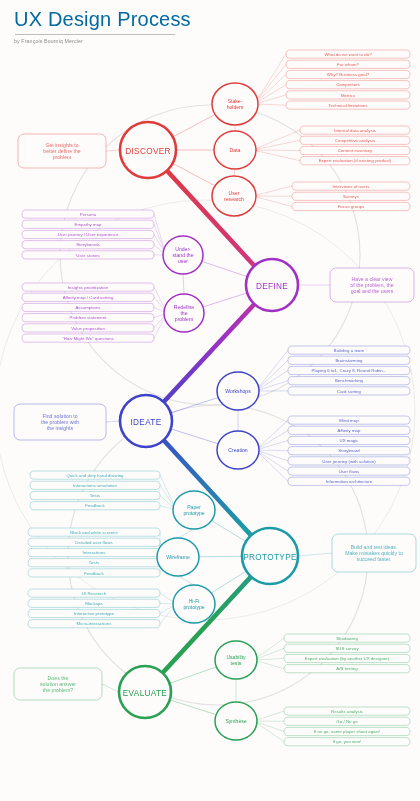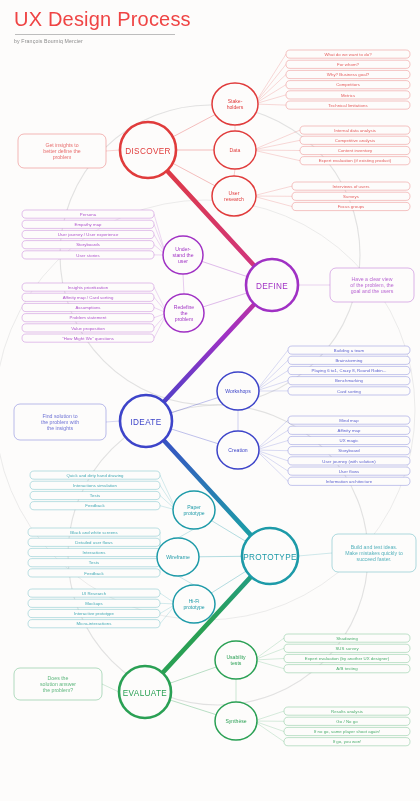--- a/index.html
+++ b/index.html
@@ -1,20 +1,20 @@
 <!DOCTYPE html>
 <html><head>
 <meta charset="utf-8">
 <style>
   html,body{margin:0;padding:0;background:#fdfcfb;}
   body{width:420px;height:801px;position:relative;overflow:hidden;
        font-family:"Liberation Sans","DejaVu Sans",sans-serif;}
   #stage{position:absolute;inset:0;width:420px;height:801px;}
   .hdr{position:absolute;left:14px;top:8px;}
-  .hdr h1{margin:0;font-weight:400;font-size:20px;letter-spacing:.2px;color:#ef4444;
+  .hdr h1{margin:0;font-weight:400;font-size:20px;letter-spacing:.2px;color:#0369a1;
           font-family:"Liberation Sans",sans-serif;}
   .hdr .rule{width:160px;height:1px;background:#bdbdbd;margin:3px 0 3px 1px;}
   .hdr .by{font-size:5.2px;color:#8c8c8c;letter-spacing:.15px;}
   svg{position:absolute;left:0;top:0;}
   text{font-family:"Liberation Sans","DejaVu Sans",sans-serif;}
   .pillTxt{font-size:4.3px;letter-spacing:.05px;}
   .nodeTxt{font-size:5.1px;}
   .mainTxt{font-size:8.2px;letter-spacing:.35px;}
   .callTxt{font-size:5.2px;}
 </style>

